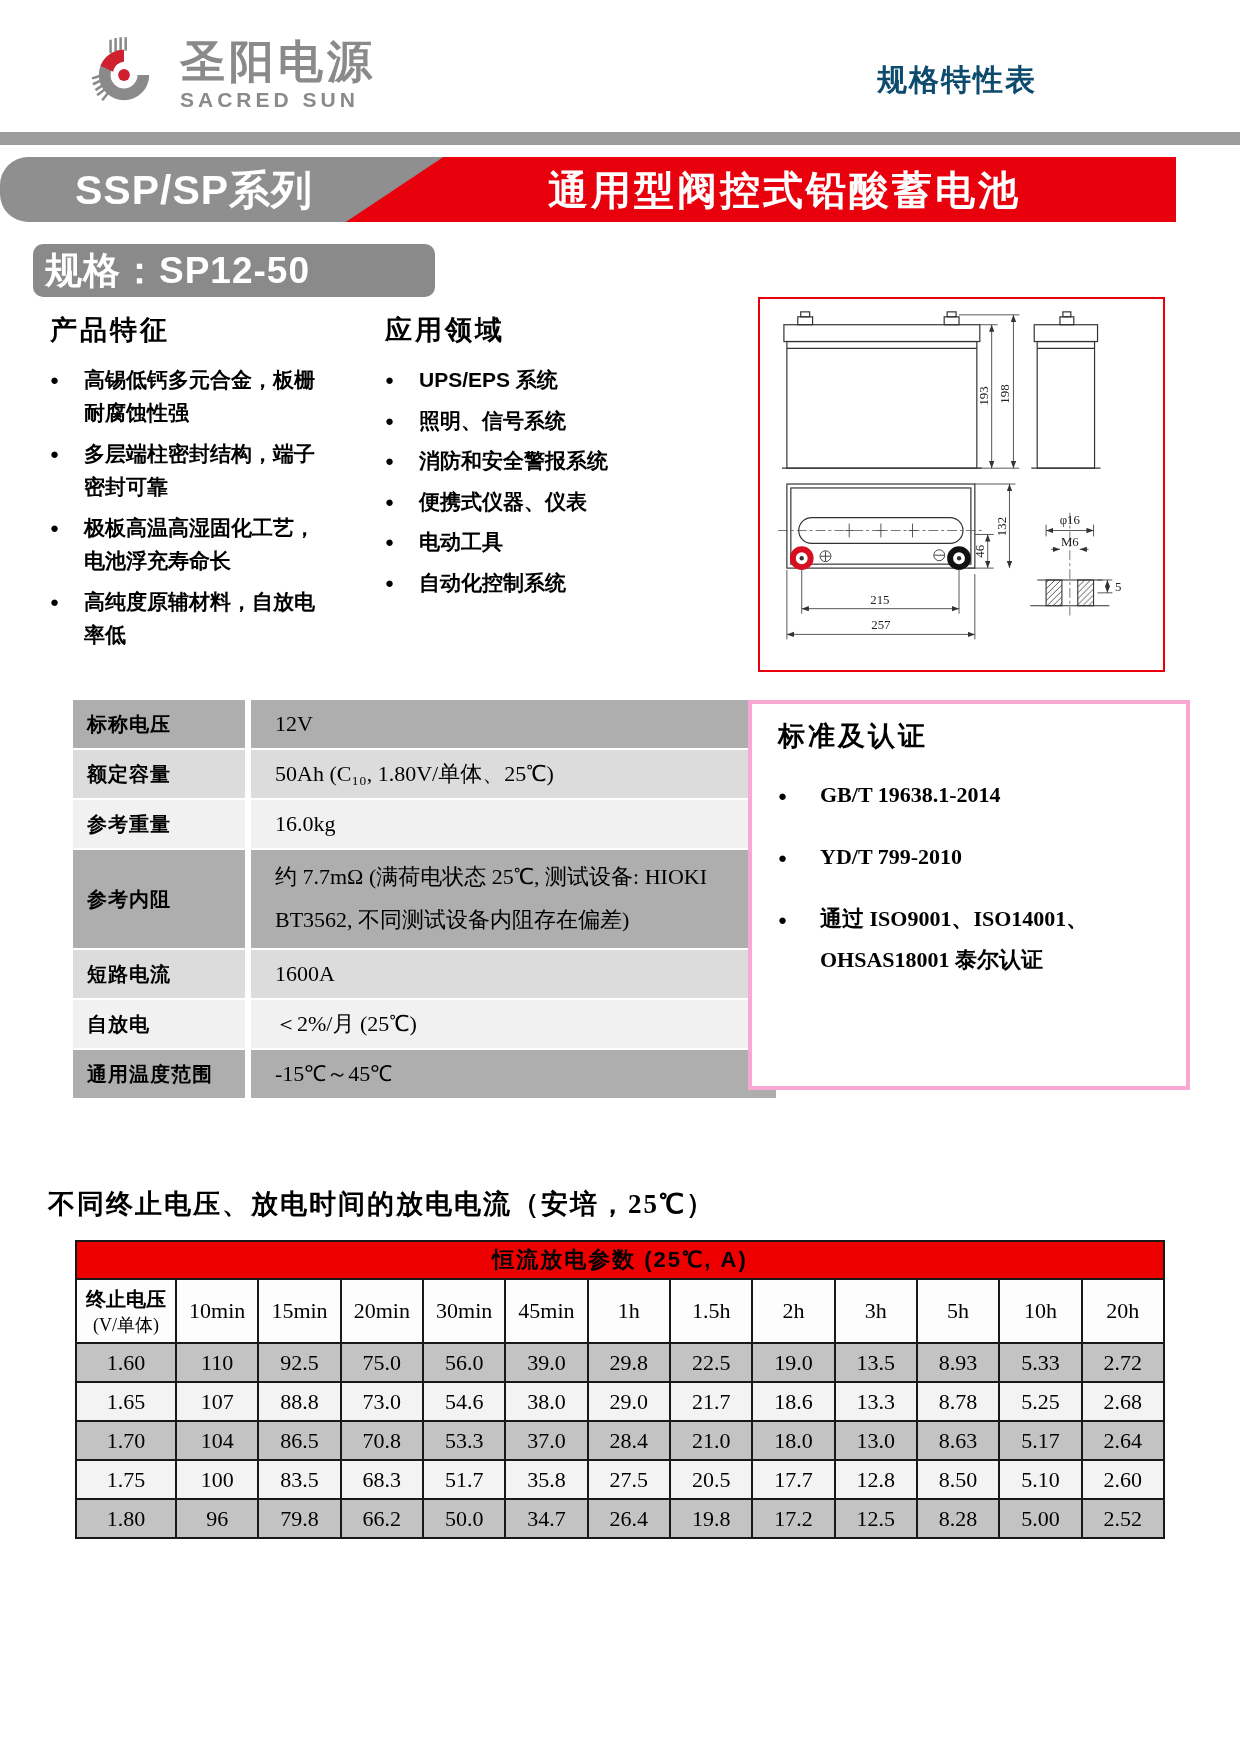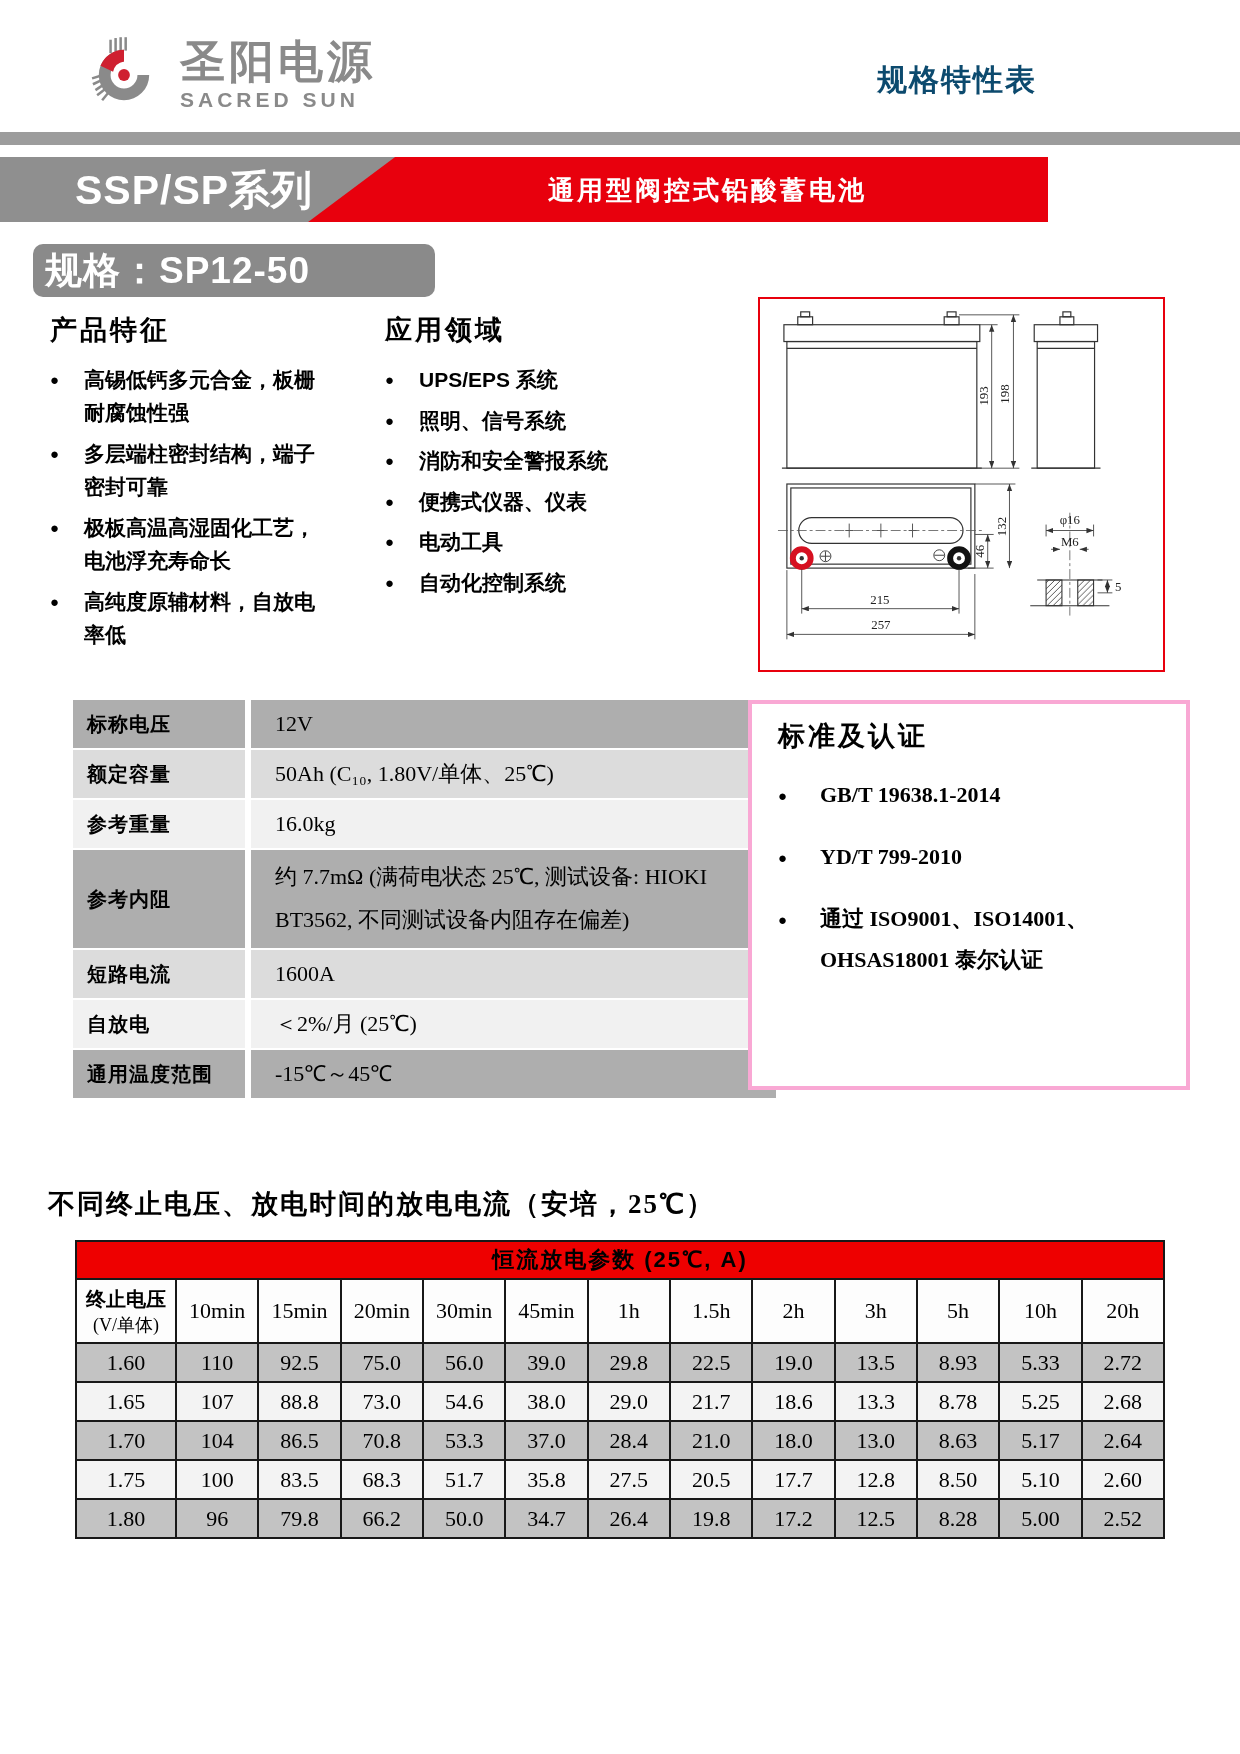--- a/index.html
+++ b/index.html
@@ -9,27 +9,27 @@
   
   .logo{position:absolute;left:82px;top:33px;display:flex;align-items:center;}
   .logo svg{width:84px;height:84px;}
   .brand{margin-left:14px;color:#8a8a8a;}
   .brand-cn{font-size:45px;font-weight:bold;letter-spacing:4px;line-height:1.05;}
   .brand-en{font-size:21px;font-weight:bold;letter-spacing:4px;margin-top:2px;}
   .doc-type{position:absolute;right:203px;top:60px;font-size:30px;font-weight:bold;color:#0c4a6e;letter-spacing:2px;}
   .topbar{position:absolute;left:0;top:132px;width:1240px;height:13px;background:#9c9c9c;}
 
   
-  .banner{position:absolute;left:0;top:157px;width:1048px;height:65px;background:#8f8f8f;}
+  .banner{position:absolute;left:0;top:157px;width:1176px;height:65px;background:#8f8f8f;border-radius:28px;}
   .banner-red{position:absolute;inset:0;background:#e8000d;
               clip-path:polygon(37.7% 0,100% 0,100% 100%,29.4% 100%);}
   .banner-series{position:absolute;left:75px;top:50%;transform:translateY(-50%);
                  color:#fff;font-size:41px;font-weight:bold;letter-spacing:1px;}
   .banner-type{position:absolute;left:548px;top:50%;transform:translateY(-50%);
-               color:#fff;font-size:26px;font-weight:bold;letter-spacing:3px;}
+               color:#fff;font-size:40px;font-weight:bold;letter-spacing:3px;}
 
   
   .spec-badge{position:absolute;left:33px;top:244px;width:402px;height:53px;background:#8a8a8a;
               border-radius:10px;color:#fff;font-size:37px;font-weight:bold;
               line-height:53px;padding-left:12px;box-sizing:border-box;letter-spacing:1px;}
 
   
   .features{position:absolute;left:50px;top:312px;width:330px;}
   .applications{position:absolute;left:385px;top:312px;width:300px;}
   .section-title{font-size:27px;font-weight:bold;letter-spacing:3px;margin-bottom:16px;

